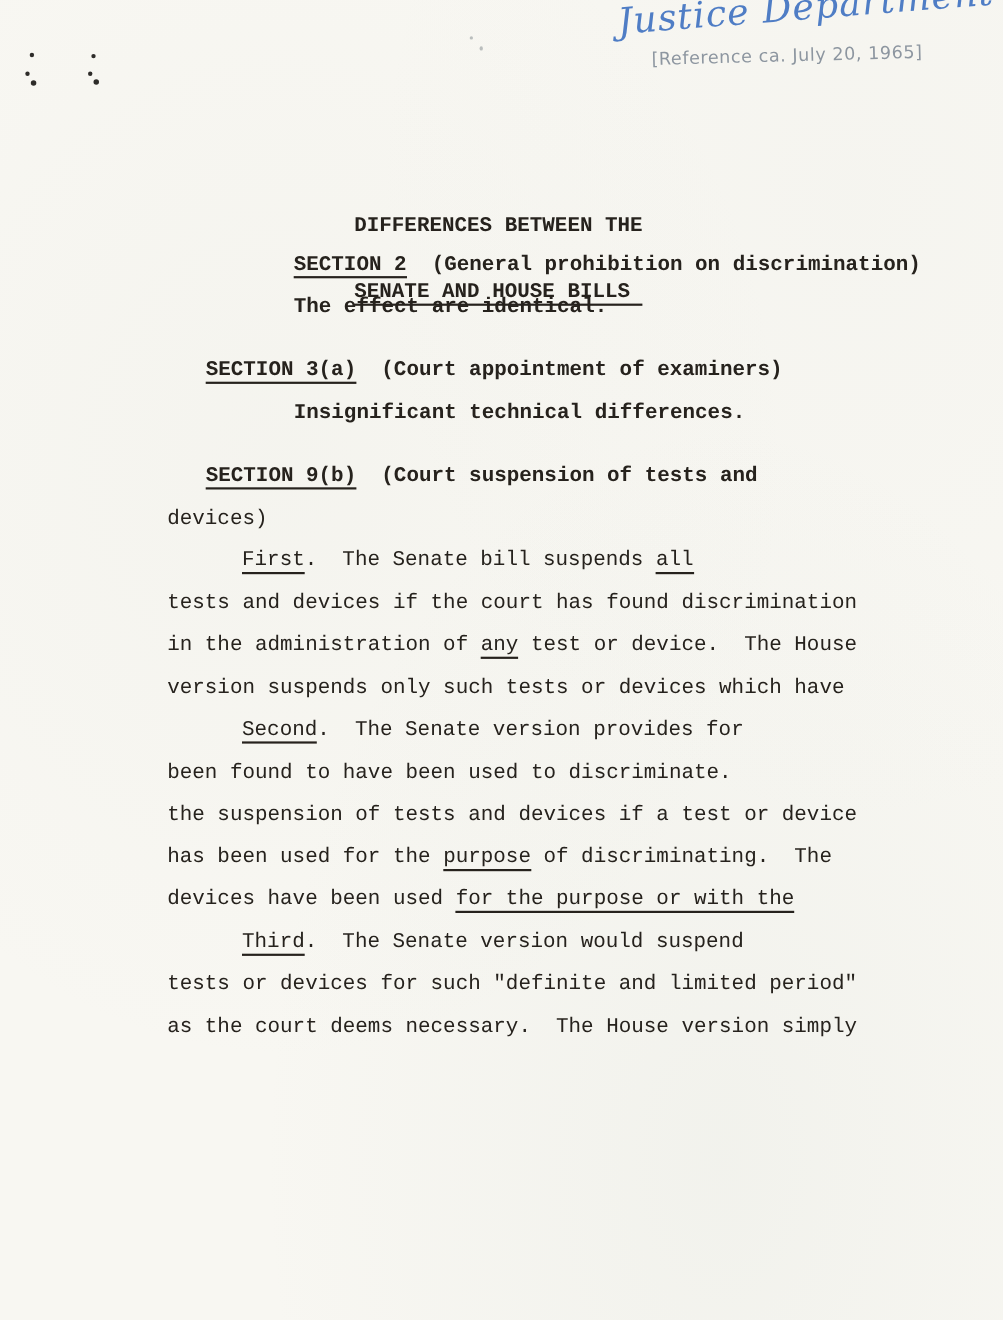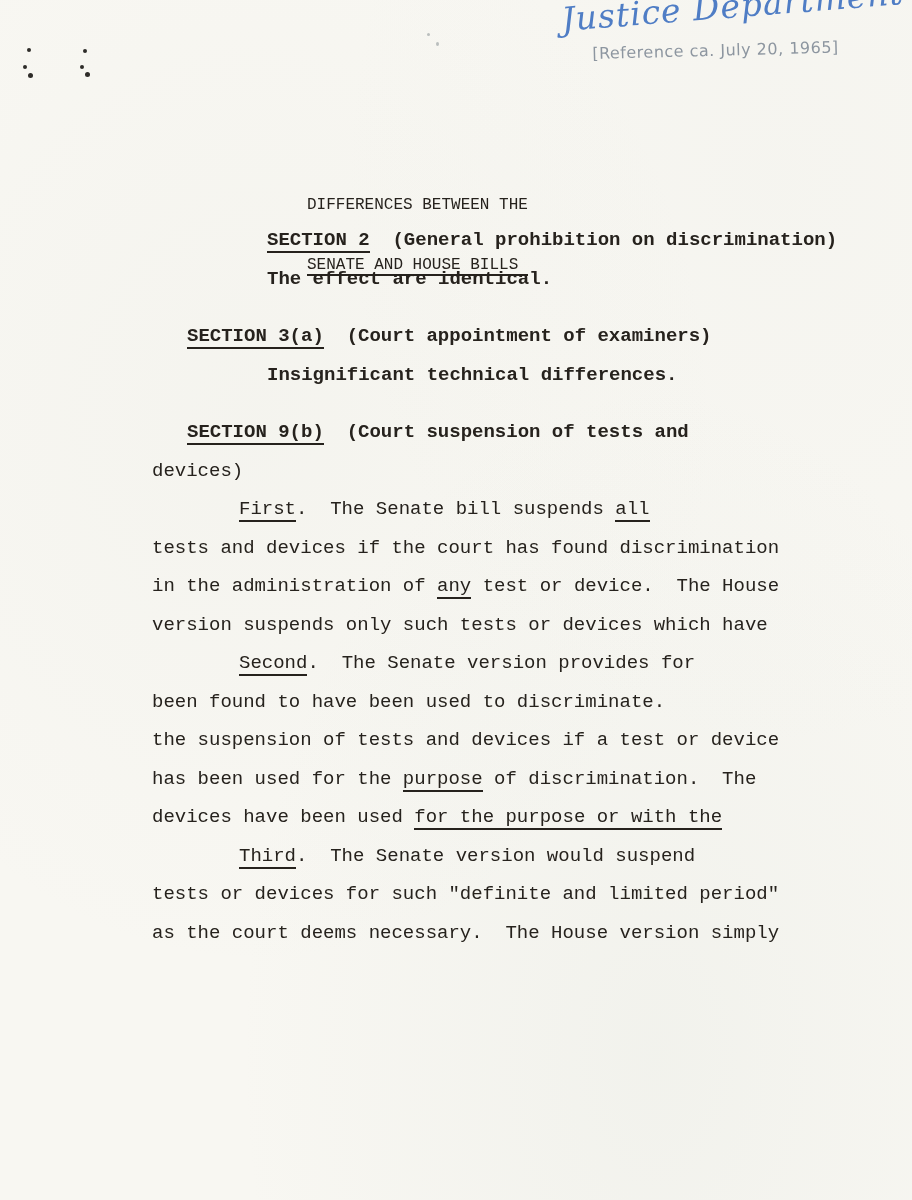--- a/index.html
+++ b/index.html
@@ -38,37 +38,38 @@
     font-family: "DejaVu Sans", sans-serif;
     font-size: 16px;
     letter-spacing: 0.5px;
     transform: rotate(-1.5deg);
     transform-origin: left top;
     white-space: pre;
   }
   
   .doc-title {
     position: absolute;
-    left: 307px;
+    left: 322px;
     top: 155px;
-    font-size: 16px;
+    font-size: 19px;
     line-height: 20px;
     white-space: pre;
+    font-weight: bold;
   }
   
   .doc-body {
     position: absolute;
     left: 152px;
     top: 221px;
     font-size: 19px;
     line-height: 38.5px;
   }
   .line { white-space: pre; }
   .line.tab  { margin-left: 115px; font-weight: bold; }
-  .line.para { margin-left: 87px; }
+  .line.para { margin-left: 68px; }
   .line.gap  { margin-top: 19px; margin-left: 35px; }
   .u { border-bottom: 2px solid currentColor; }
   
   .speck {
     position: absolute;
     background: #2e2c29;
     border-radius: 50%;
   }
   .speck.faint { background: #9aa0a2; opacity: 0.65; }
 </style>
@@ -101,20 +102,20 @@
       <div class="line tab"><span>Insignificant technical differences.</span></div>
       <div class="line tab gap"><span class="u">SECTION 9(b)</span><span>  (Court suspension of tests and</span></div>
       <div class="line left"><span>devices)</span></div>
       <div class="line para"><span class="u">First</span><span>.  The Senate bill suspends </span><span class="u">all</span></div>
       <div class="line left"><span>tests and devices if the court has found discrimination</span></div>
       <div class="line left"><span>in the administration of </span><span class="u">any</span><span> test or device.  The House</span></div>
       <div class="line left"><span>version suspends only such tests or devices which have</span></div>
       <div class="line para"><span class="u">Second</span><span>.  The Senate version provides for</span></div>
       <div class="line left"><span>been found to have been used to discriminate.</span></div>
       <div class="line left"><span>the suspension of tests and devices if a test or device</span></div>
-      <div class="line left"><span>has been used for the </span><span class="u">purpose</span><span> of discrimination.  The</span></div>
+      <div class="line left"><span>has been used for the </span><span class="u">purpose</span><span> of discriminating.  The</span></div>
       <div class="line left"><span>devices have been used </span><span class="u">for the purpose or with the</span></div>
       <div class="line para"><span class="u">Third</span><span>.  The Senate version would suspend</span></div>
       <div class="line left"><span>tests or devices for such "definite and limited period"</span></div>
       <div class="line left"><span>as the court deems necessary.  The House version simply</span></div>
     </div>
 
 </div>
 
 </body></html>

